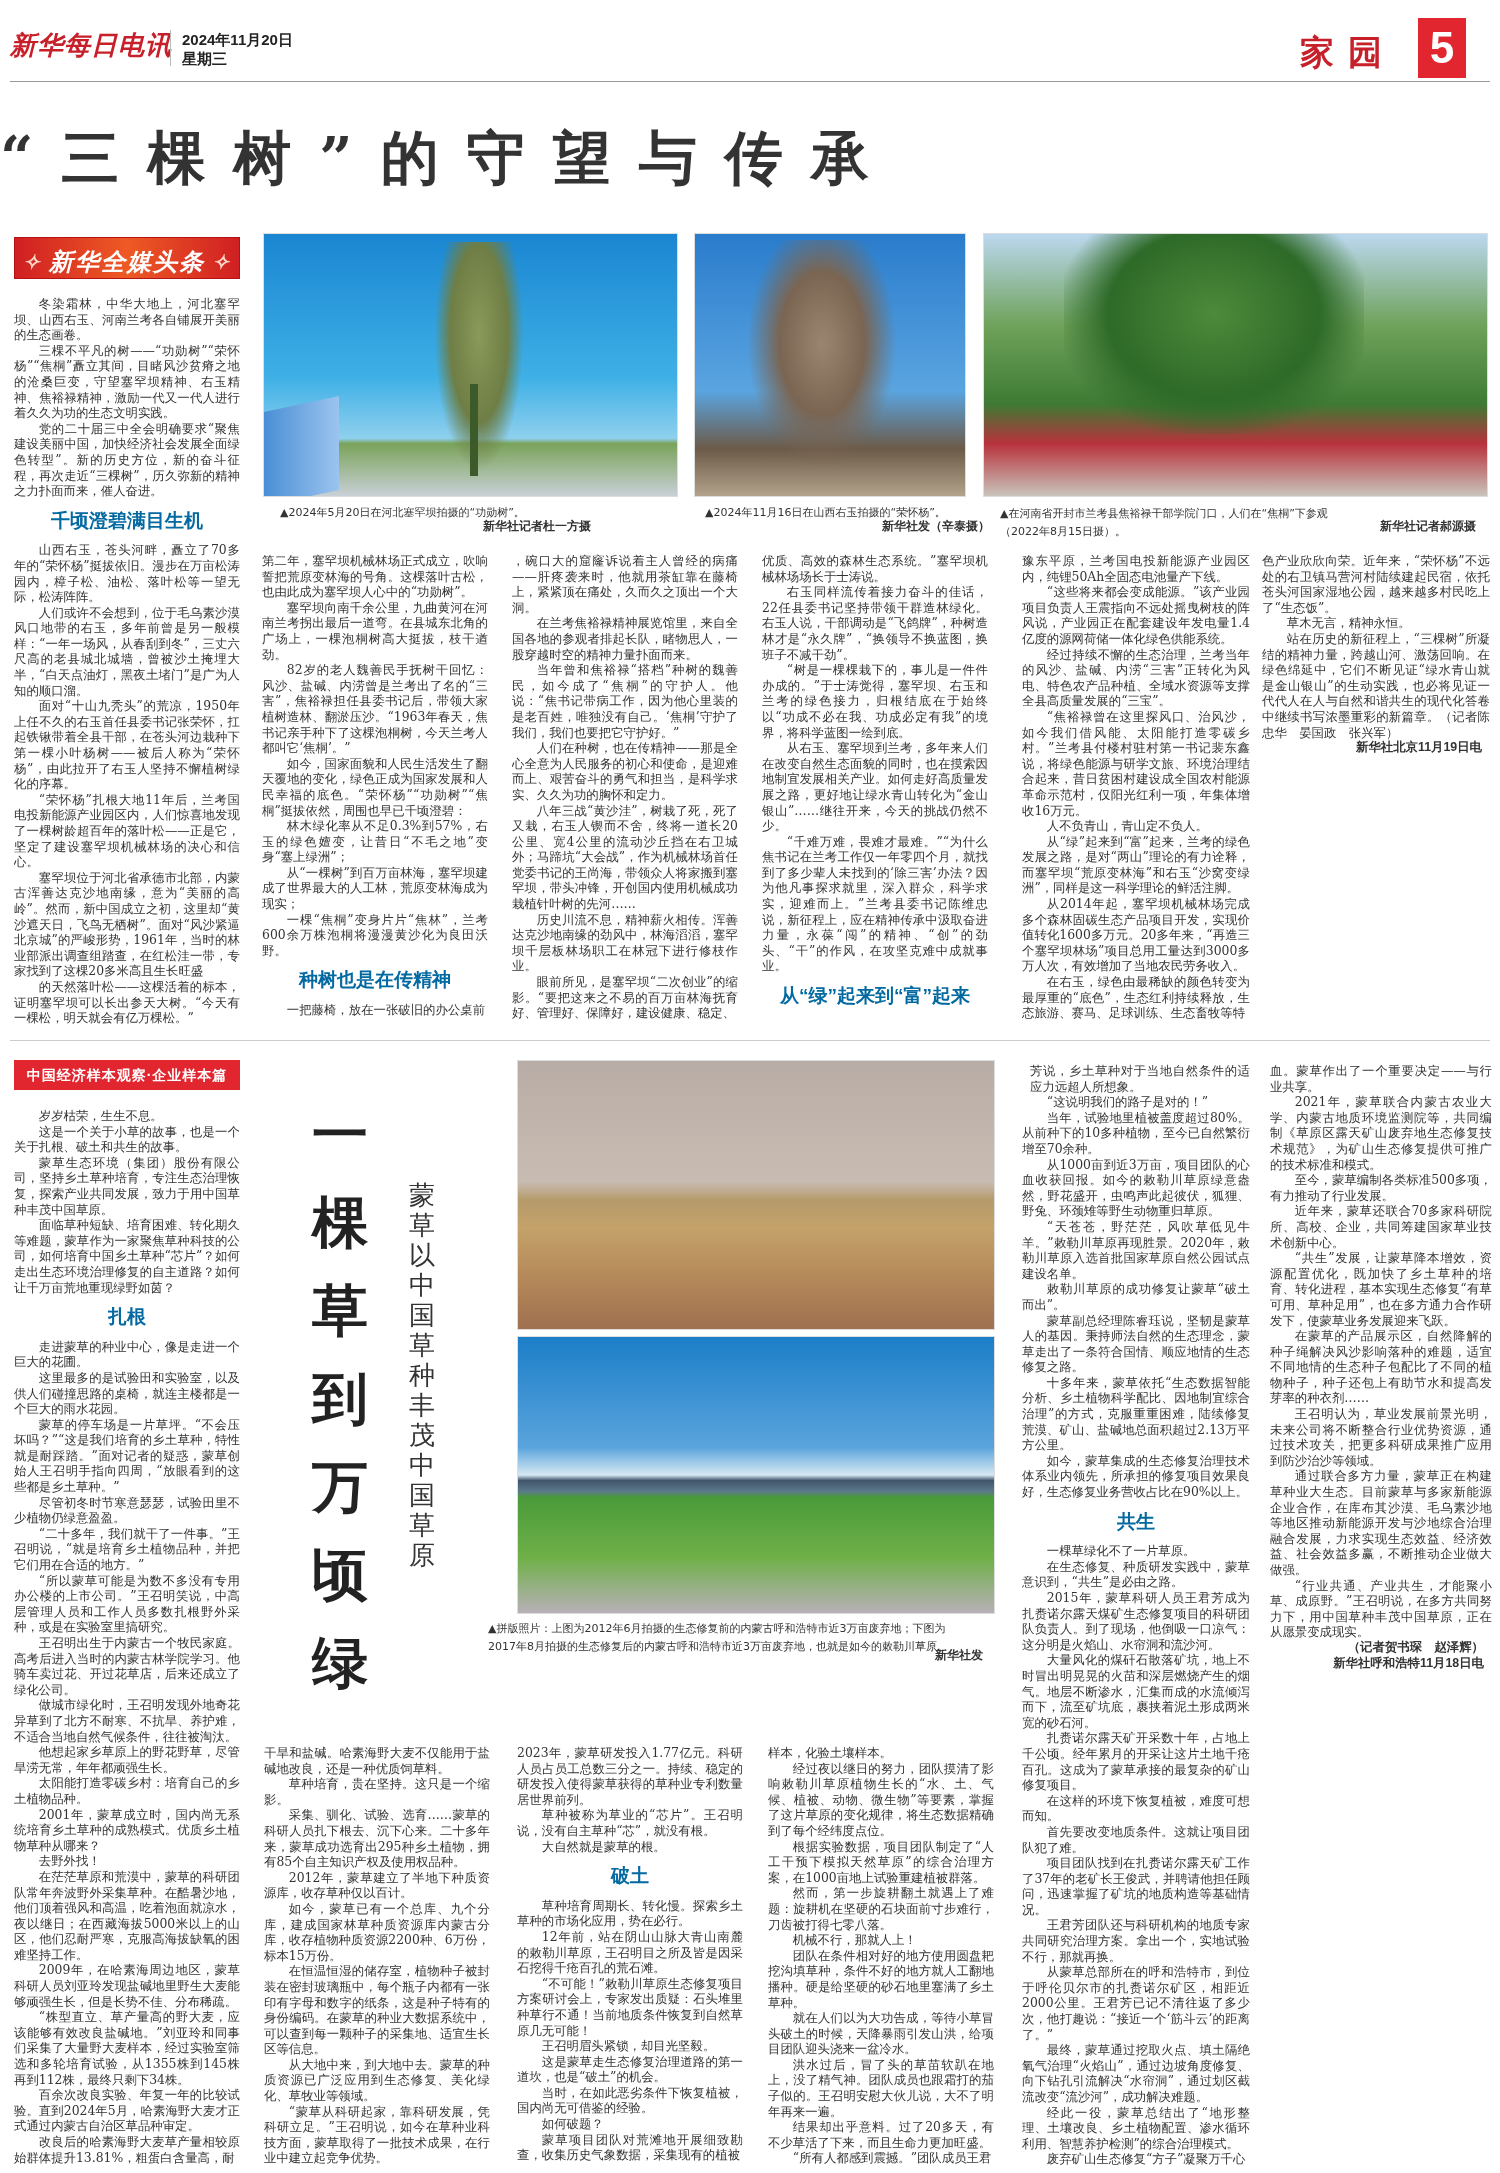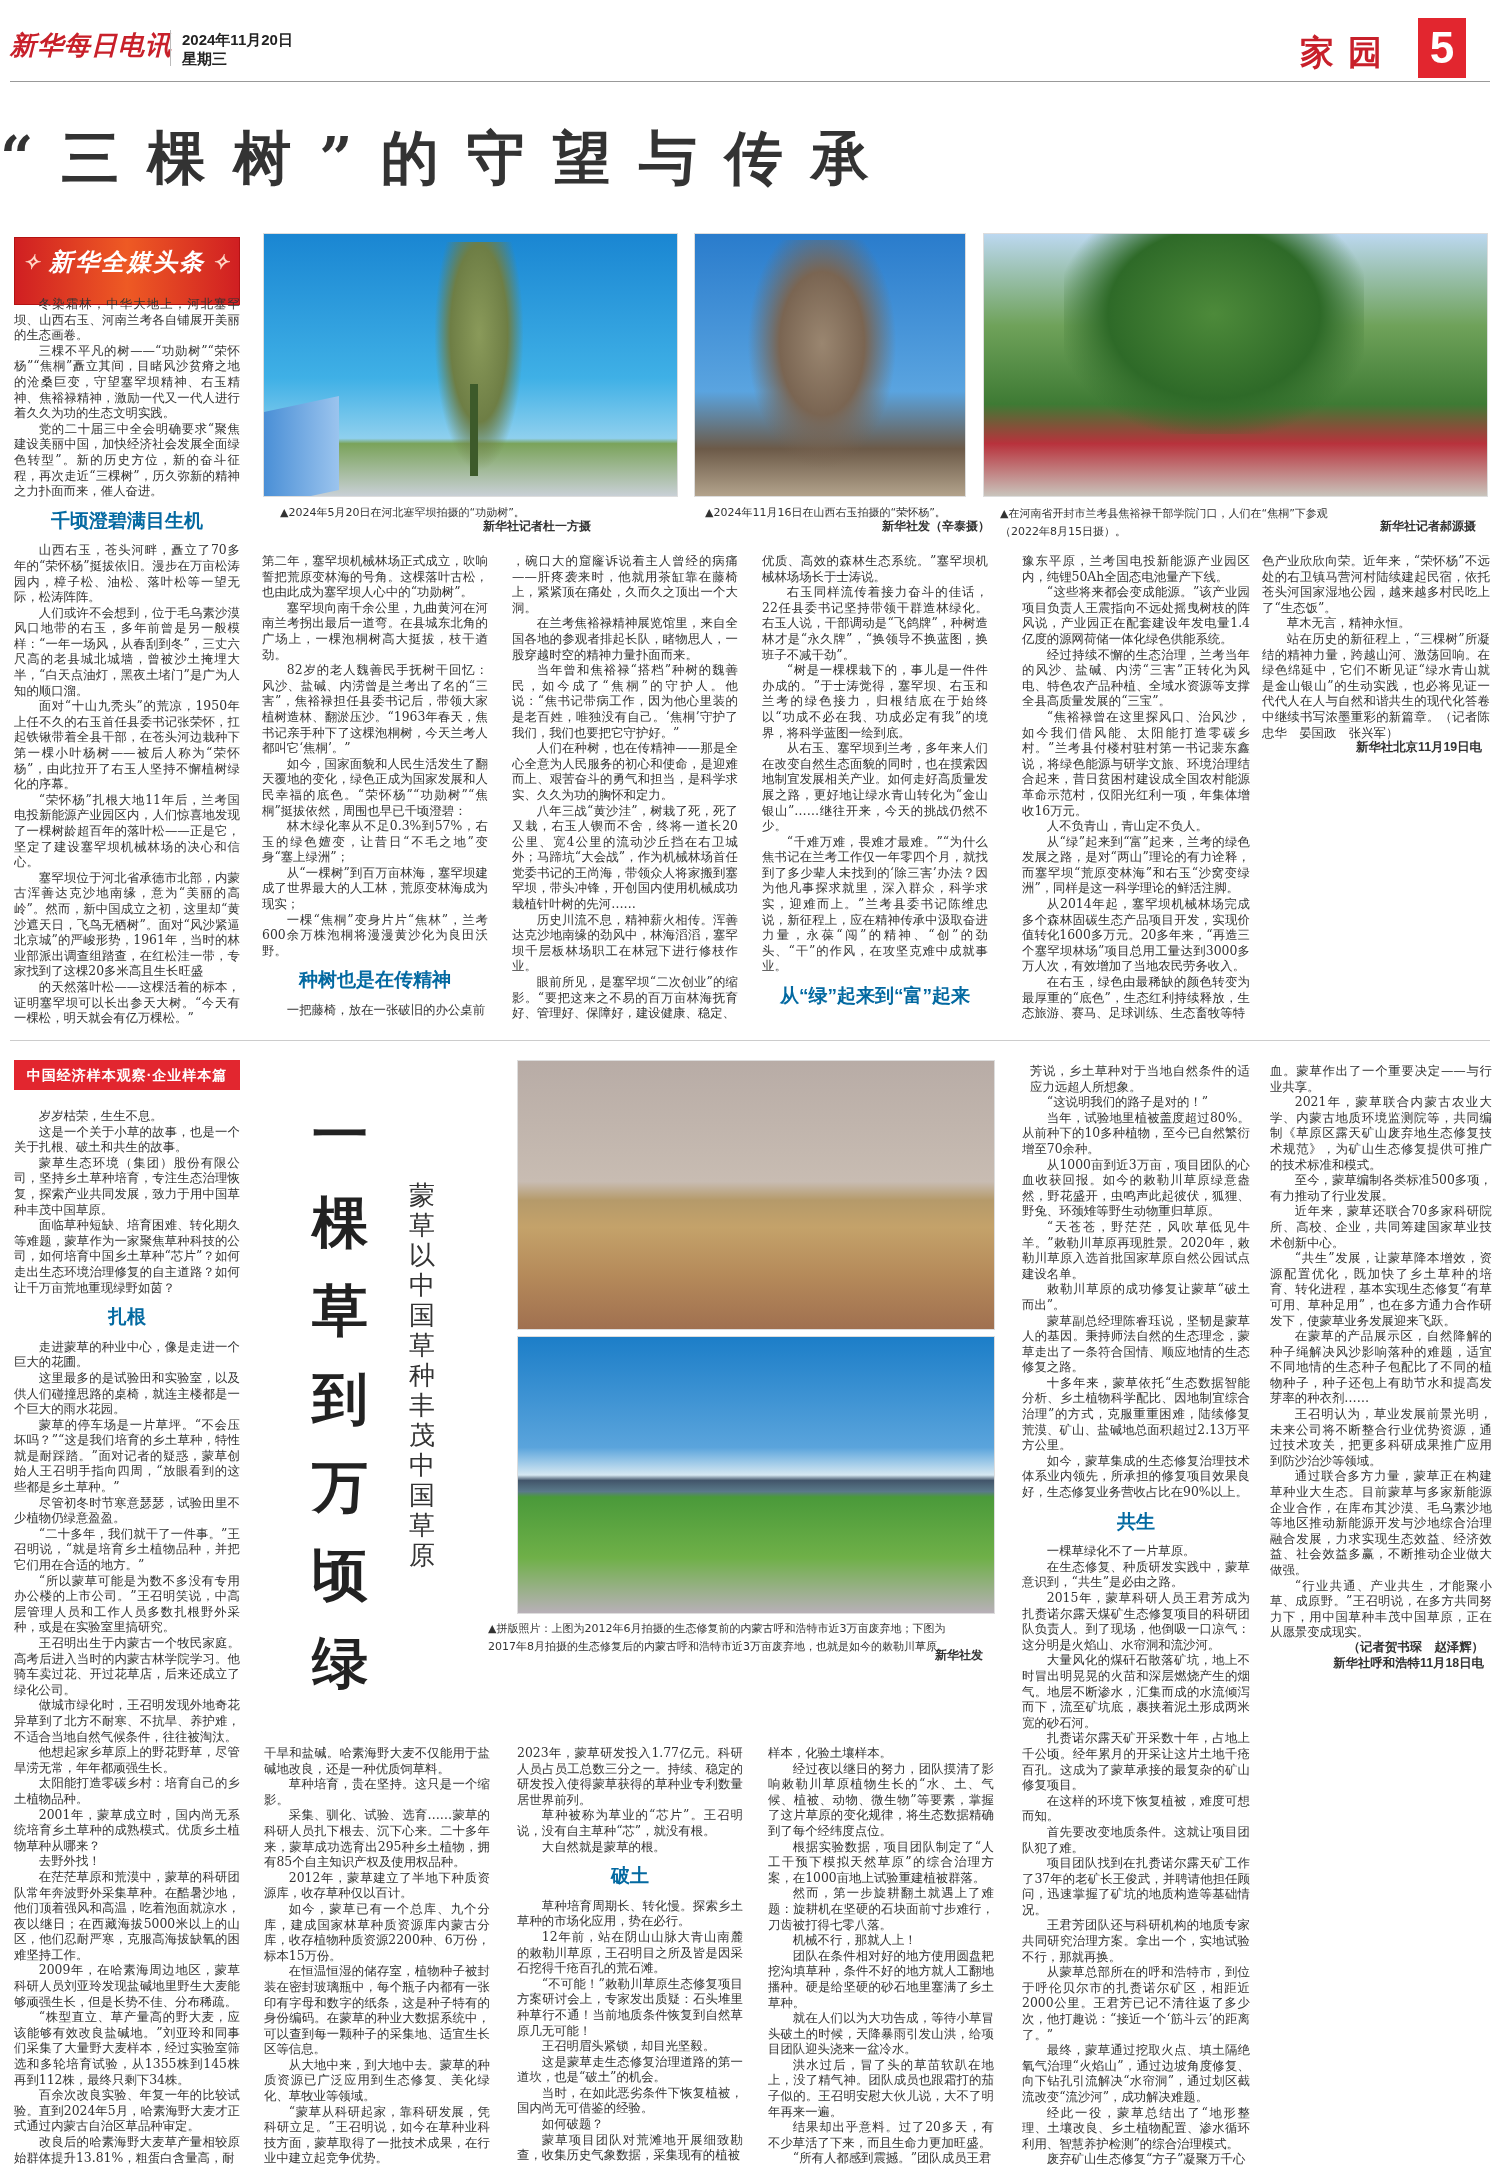--- a/index.html
+++ b/index.html
@@ -9,21 +9,21 @@
 
 .mast{left:10px;top:20px;width:1480px;height:62px;border-bottom:1px solid #999}
 .logo{left:10px;top:28px;font-family:"DejaVu Serif",serif;font-size:26px;font-weight:bold;color:#c8202a;font-style:italic;letter-spacing:1px}
 .logo-div{left:170px;top:30px;width:1px;height:36px;background:#bbb}
 .date{left:182px;top:30px;font-family:"Liberation Sans",sans-serif;font-size:15px;font-weight:bold;color:#222;line-height:19px}
 .section{left:1300px;top:30px;font-size:34px;font-weight:bold;color:#c8202a;letter-spacing:14px}
 .pagenum{left:1418px;top:18px;width:48px;height:60px;background:#e2262f;color:#fff;font-family:"Liberation Sans",sans-serif;font-weight:bold;font-size:44px;text-align:center;line-height:60px}
 
 .headline{left:0;top:120px;width:1500px;text-align:left;font-size:58px;font-weight:bold;color:#333;letter-spacing:28px}
 
-.badge{left:14px;top:237px;width:226px;height:68px;background:linear-gradient(90deg,#d01f22,#ee5a24 50%,#d01f22);border:1px solid #b31313;color:#fff;font-family:"Liberation Sans",sans-serif;font-weight:bold;font-style:italic;font-size:24px;text-align:center;line-height:48px;letter-spacing:2px}
+.badge{left:14px;top:237px;width:226px;height:42px;background:linear-gradient(90deg,#d01f22,#ee5a24 50%,#d01f22);border:1px solid #b31313;color:#fff;font-family:"Liberation Sans",sans-serif;font-weight:bold;font-style:italic;font-size:24px;text-align:center;line-height:48px;letter-spacing:2px}
 .badge::before,.badge::after{content:"✧";position:absolute;top:0;font-size:20px;color:#ffd9c9}
 .badge::before{left:8px}.badge::after{right:8px}
 .badge2{left:14px;top:1060px;width:226px;height:30px;background:#e2262f;color:#fff;font-family:"Liberation Sans",sans-serif;font-weight:bold;font-size:14px;text-align:center;line-height:30px;letter-spacing:1px}
 
 .col{font-size:12.4px;line-height:15.6px;text-align:justify;color:#333}
 .col p{text-indent:2em}
 .sub{font-family:"Liberation Sans",sans-serif;font-weight:bold;font-size:19px;text-align:center;color:#0369a1;margin:14px 0 14px}
 .byline{font-family:"Liberation Sans",sans-serif;font-weight:bold;text-align:right;padding-right:8px}
 
 .photo{border:1px solid #ddd;overflow:hidden}

